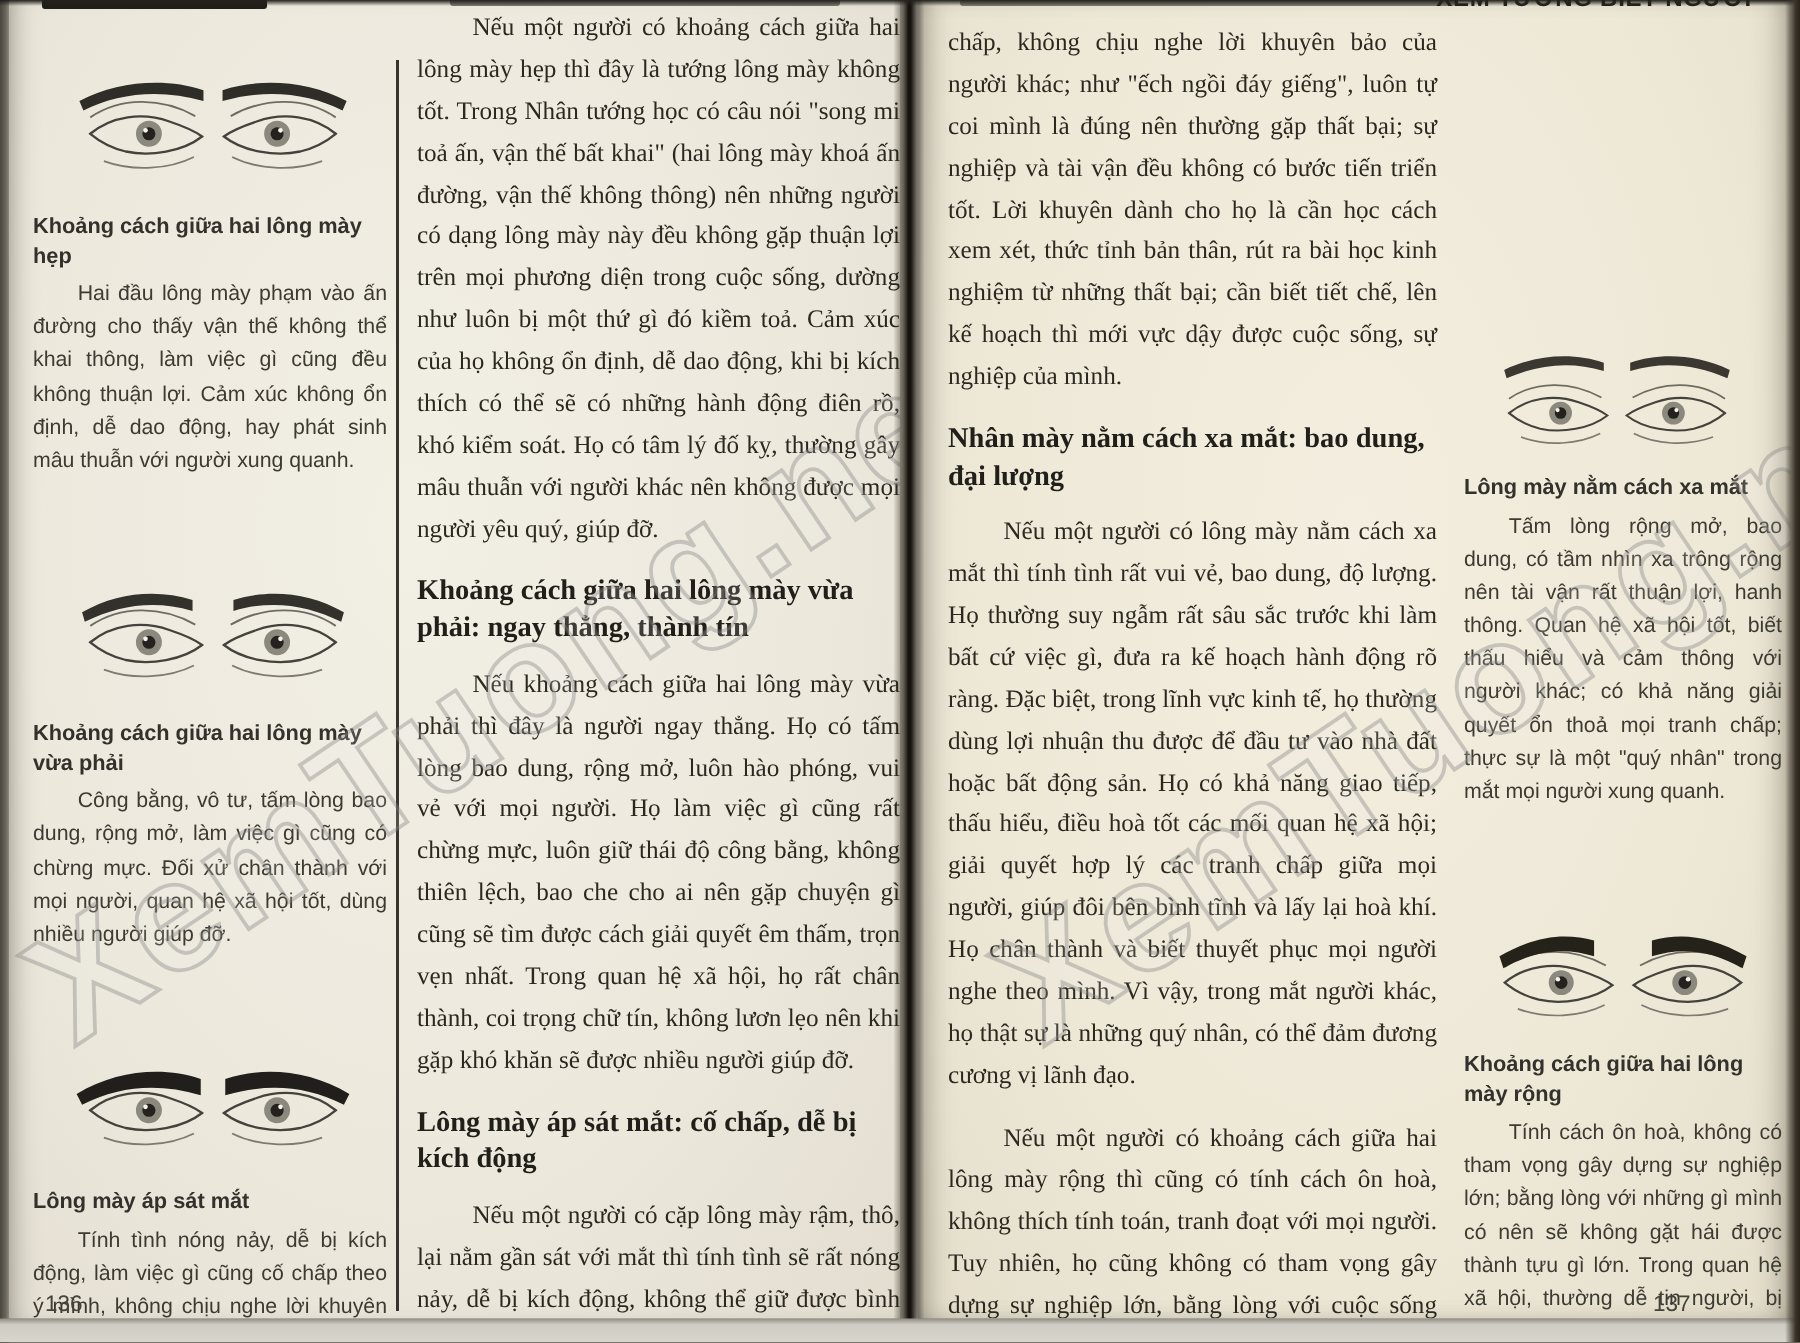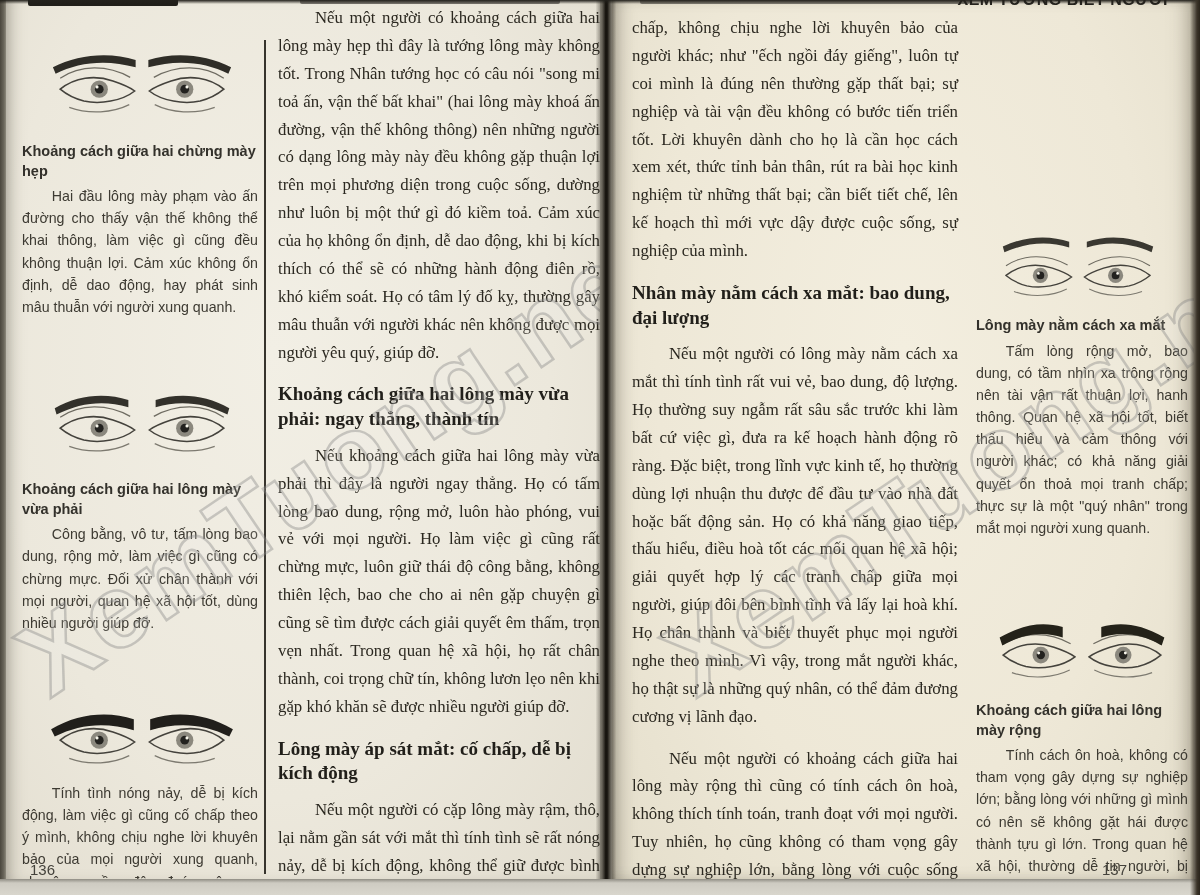--- a/index.html
+++ b/index.html
@@ -86,21 +86,21 @@
     <div class="col sidebar-col">
 
       <div class="fig" style="margin:30px 0 0 20px;width:200px;">
         <svg width="200" height="102" viewBox="0 0 220 110">
           <use href="#eye-base"></use>
             <use href="#eye-base" transform="translate(220,0) scale(-1,1)"></use>
           <path d="M12,40 C40,25 76,23 103,32 L103,40 C72,31 40,34 15,47 Z" fill="#2f2d27"></path>
           <path d="M208,40 C180,25 144,23 117,32 L117,40 C148,31 180,34 205,47 Z" fill="#2f2d27"></path>
         </svg>
       </div>
-      <div class="caption">Khoảng cách giữa hai chừng mày hẹp</div>
+      <div class="caption">Khoảng cách giữa hai lông mày hẹp</div>
       <div class="sidedesc">Hai đầu lông mày phạm vào ấn đường cho thấy vận thế không thể khai thông, làm việc gì cũng đều không thuận lợi. Cảm xúc không ổn định, dễ dao động, hay phát sinh mâu thuẫn với người xung quanh.</div>
 
       <div class="fig" style="margin:52px 0 0 20px;width:200px;">
         <svg width="200" height="100" viewBox="0 0 220 110">
           <use href="#eye-base"></use>
             <use href="#eye-base" transform="translate(220,0) scale(-1,1)"></use>
           <path d="M14,42 C40,27 70,25 95,33 L95,41 C68,33 42,36 16,49 Z" fill="#33312b"></path>
           <path d="M206,42 C180,27 150,25 125,33 L125,41 C152,33 178,36 204,49 Z" fill="#33312b"></path>
         </svg>
       </div>
@@ -108,20 +108,21 @@
       <div class="sidedesc">Công bằng, vô tư, tấm lòng bao dung, rộng mở, làm việc gì cũng có chừng mực. Đối xử chân thành với mọi người, quan hệ xã hội tốt, dùng nhiều người giúp đỡ.</div>
 
       <div class="fig" style="margin:48px 0 0 18px;width:204px;">
         <svg width="204" height="100" viewBox="0 0 220 110">
           <use href="#eye-base"></use>
             <use href="#eye-base" transform="translate(220,0) scale(-1,1)"></use>
           <path d="M10,52 C40,34 74,32 101,41 L101,53 C70,44 42,46 14,60 Z" fill="#211f1b"></path>
           <path d="M210,52 C180,34 146,32 119,41 L119,53 C150,44 178,46 206,60 Z" fill="#211f1b"></path>
         </svg>
       </div>
+      <div class="caption">Lông mày áp sát mắt</div>
       <div class="sidedesc">Tính tình nóng nảy, dễ bị kích động, làm việc gì cũng cố chấp theo ý mình, không chịu nghe lời khuyên bảo của mọi người xung quanh, chuyên quyền, độc đoán nên sự nghiệp và tài vận đều không thể phát triển. Cần thức tỉnh bản thân và quy hoạch lại mọi việc để vực dậy cuộc sống và sự nghiệp.</div>
     </div>
 
     <div class="col main-col">
       <div class="mp">Nếu một người có khoảng cách giữa hai lông mày hẹp thì đây là tướng lông mày không tốt. Trong Nhân tướng học có câu nói "song mi toả ấn, vận thế bất khai" (hai lông mày khoá ấn đường, vận thế không thông) nên những người có dạng lông mày này đều không gặp thuận lợi trên mọi phương diện trong cuộc sống, dường như luôn bị một thứ gì đó kiềm toả. Cảm xúc của họ không ổn định, dễ dao động, khi bị kích thích có thể sẽ có những hành động điên rồ, khó kiểm soát. Họ có tâm lý đố kỵ, thường gây mâu thuẫn với người khác nên không được mọi người yêu quý, giúp đỡ.</div>
       <div class="mh gap-top">Khoảng cách giữa hai lông mày vừa phải: ngay thẳng, thành tín</div>
       <div class="mp">Nếu khoảng cách giữa hai lông mày vừa phải thì đây là người ngay thẳng. Họ có tấm lòng bao dung, rộng mở, luôn hào phóng, vui vẻ với mọi người. Họ làm việc gì cũng rất chừng mực, luôn giữ thái độ công bằng, không thiên lệch, bao che cho ai nên gặp chuyện gì cũng sẽ tìm được cách giải quyết êm thấm, trọn vẹn nhất. Trong quan hệ xã hội, họ rất chân thành, coi trọng chữ tín, không lươn lẹo nên khi gặp khó khăn sẽ được nhiều người giúp đỡ.</div>
       <div class="mh gap-top">Lông mày áp sát mắt: cố chấp, dễ bị kích động</div>
       <div class="mp">Nếu một người có cặp lông mày rậm, thô, lại nằm gần sát với mắt thì tính tình sẽ rất nóng nảy, dễ bị kích động, không thể giữ được bình tĩnh trong khi làm việc. Họ thường để tuột mất những cơ hội tốt để thành công. Bên cạnh đó, họ cũng rất cố</div>
     </div>

